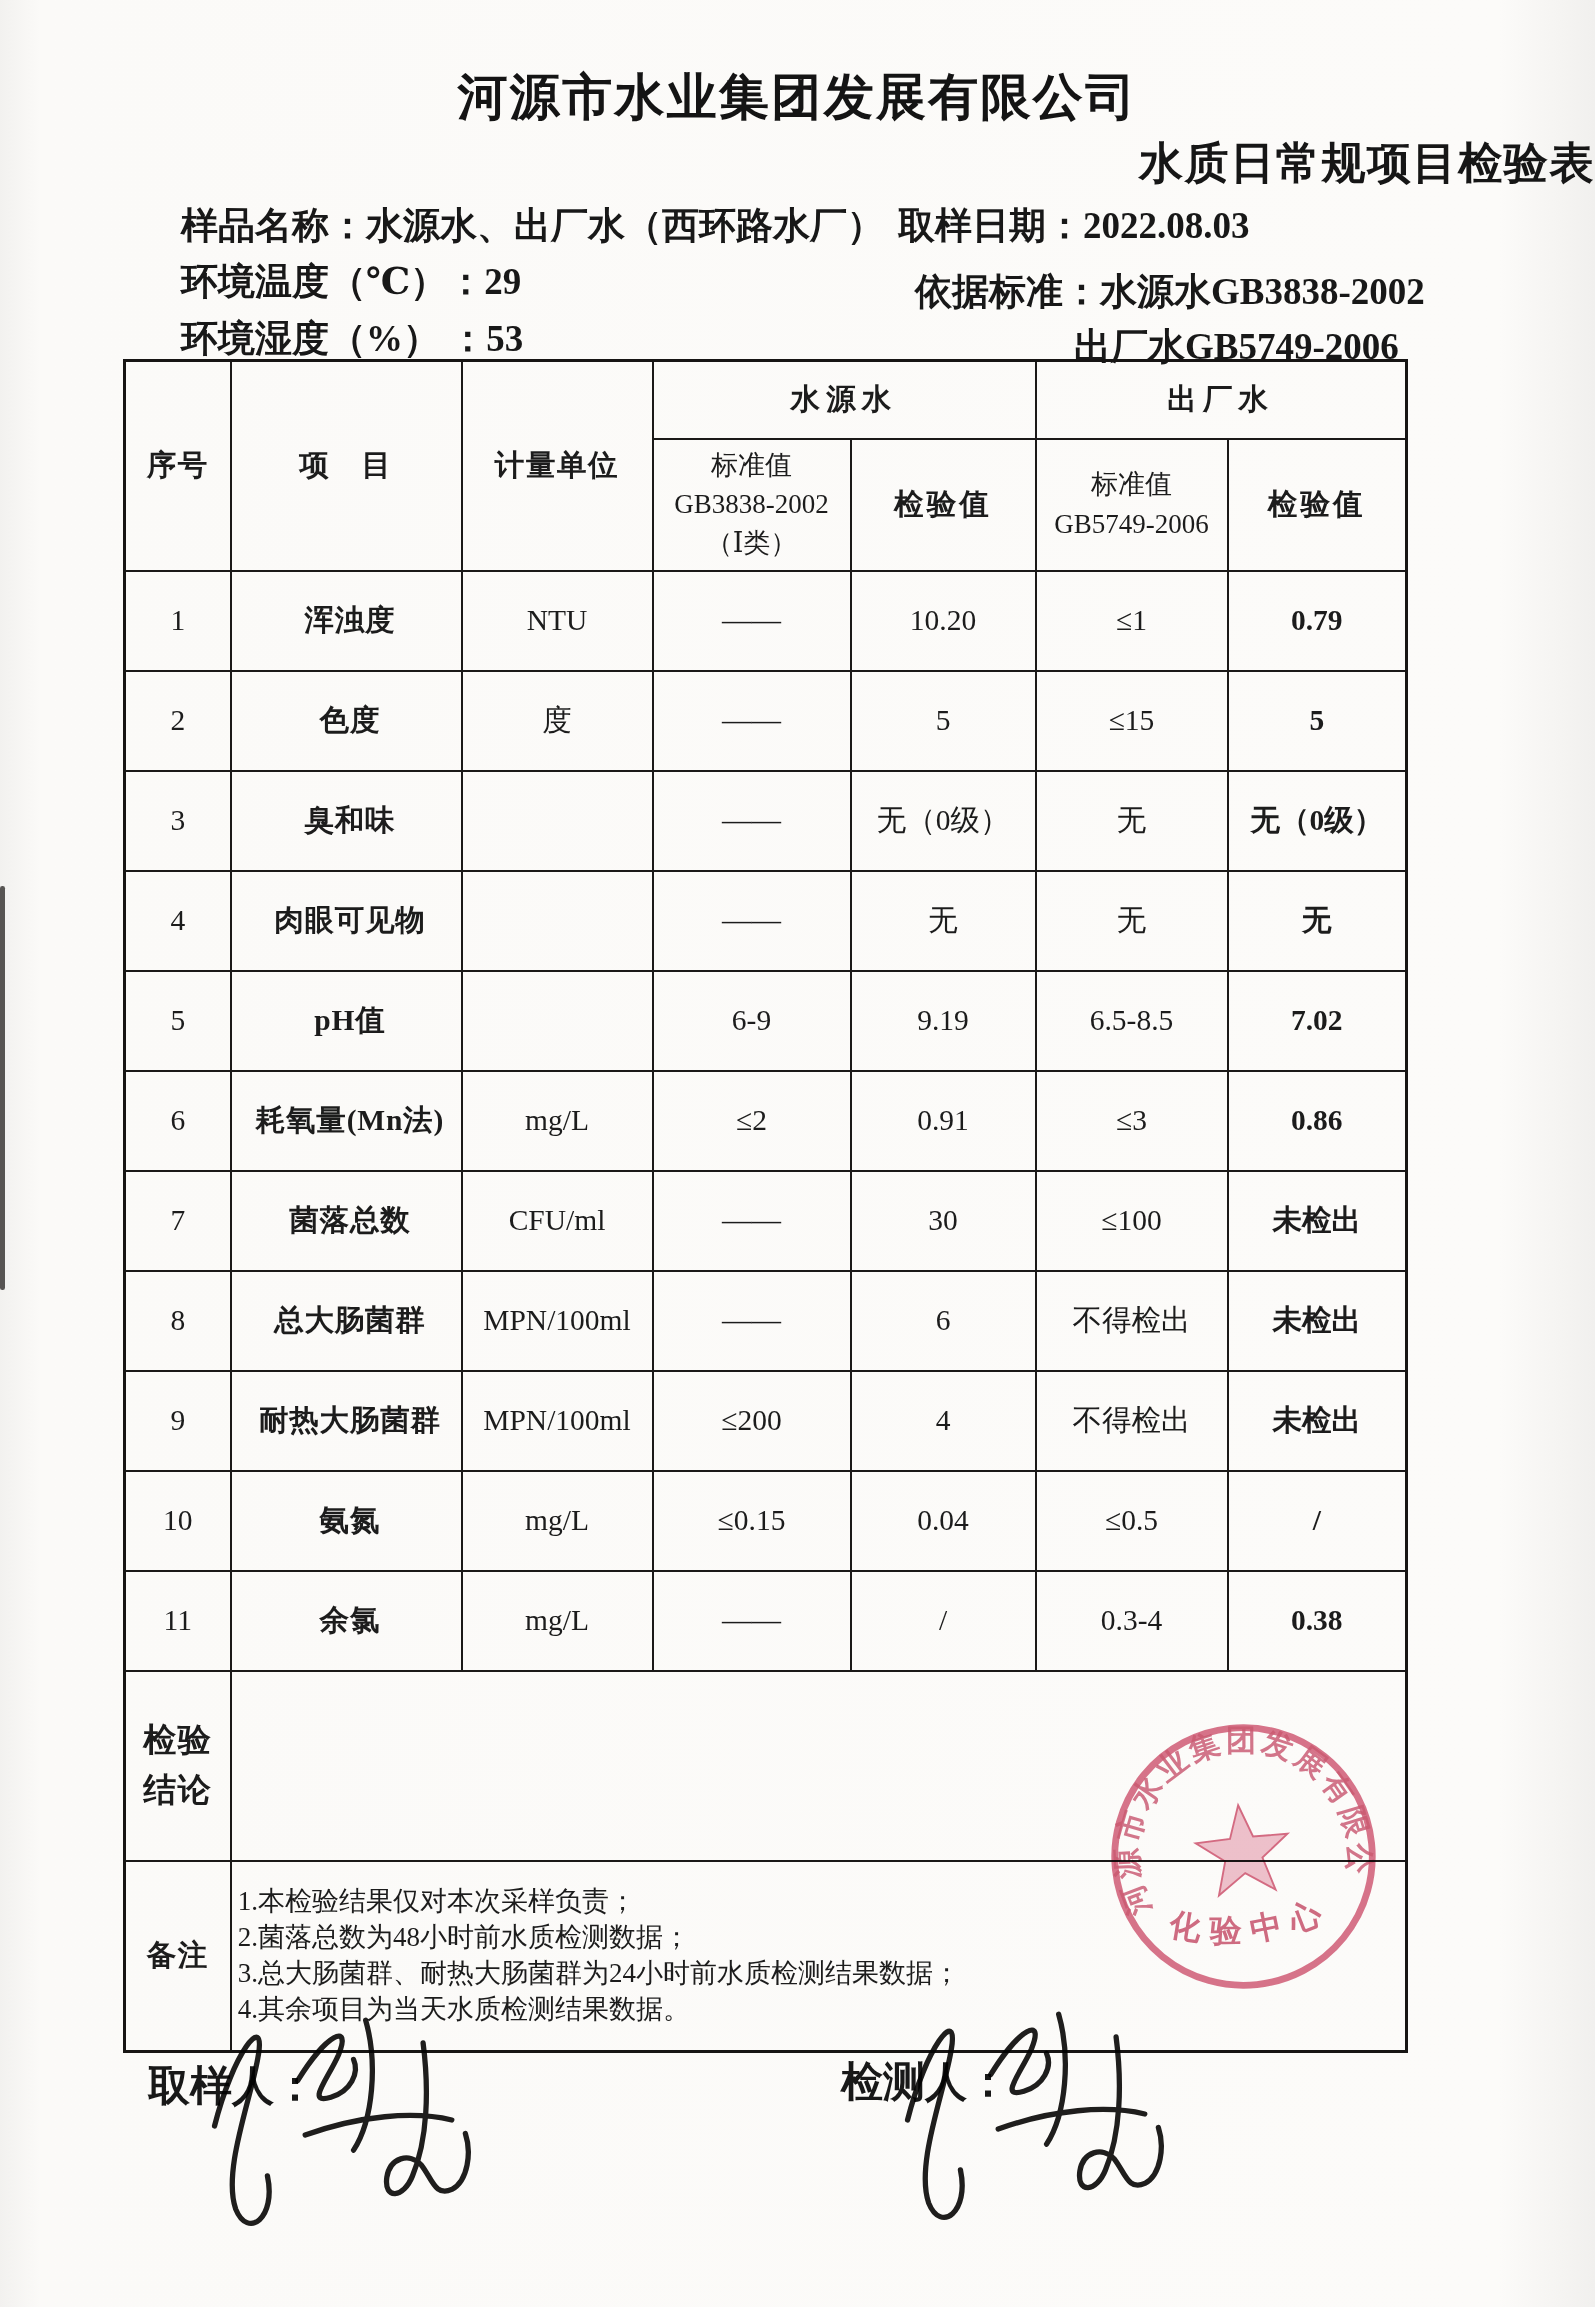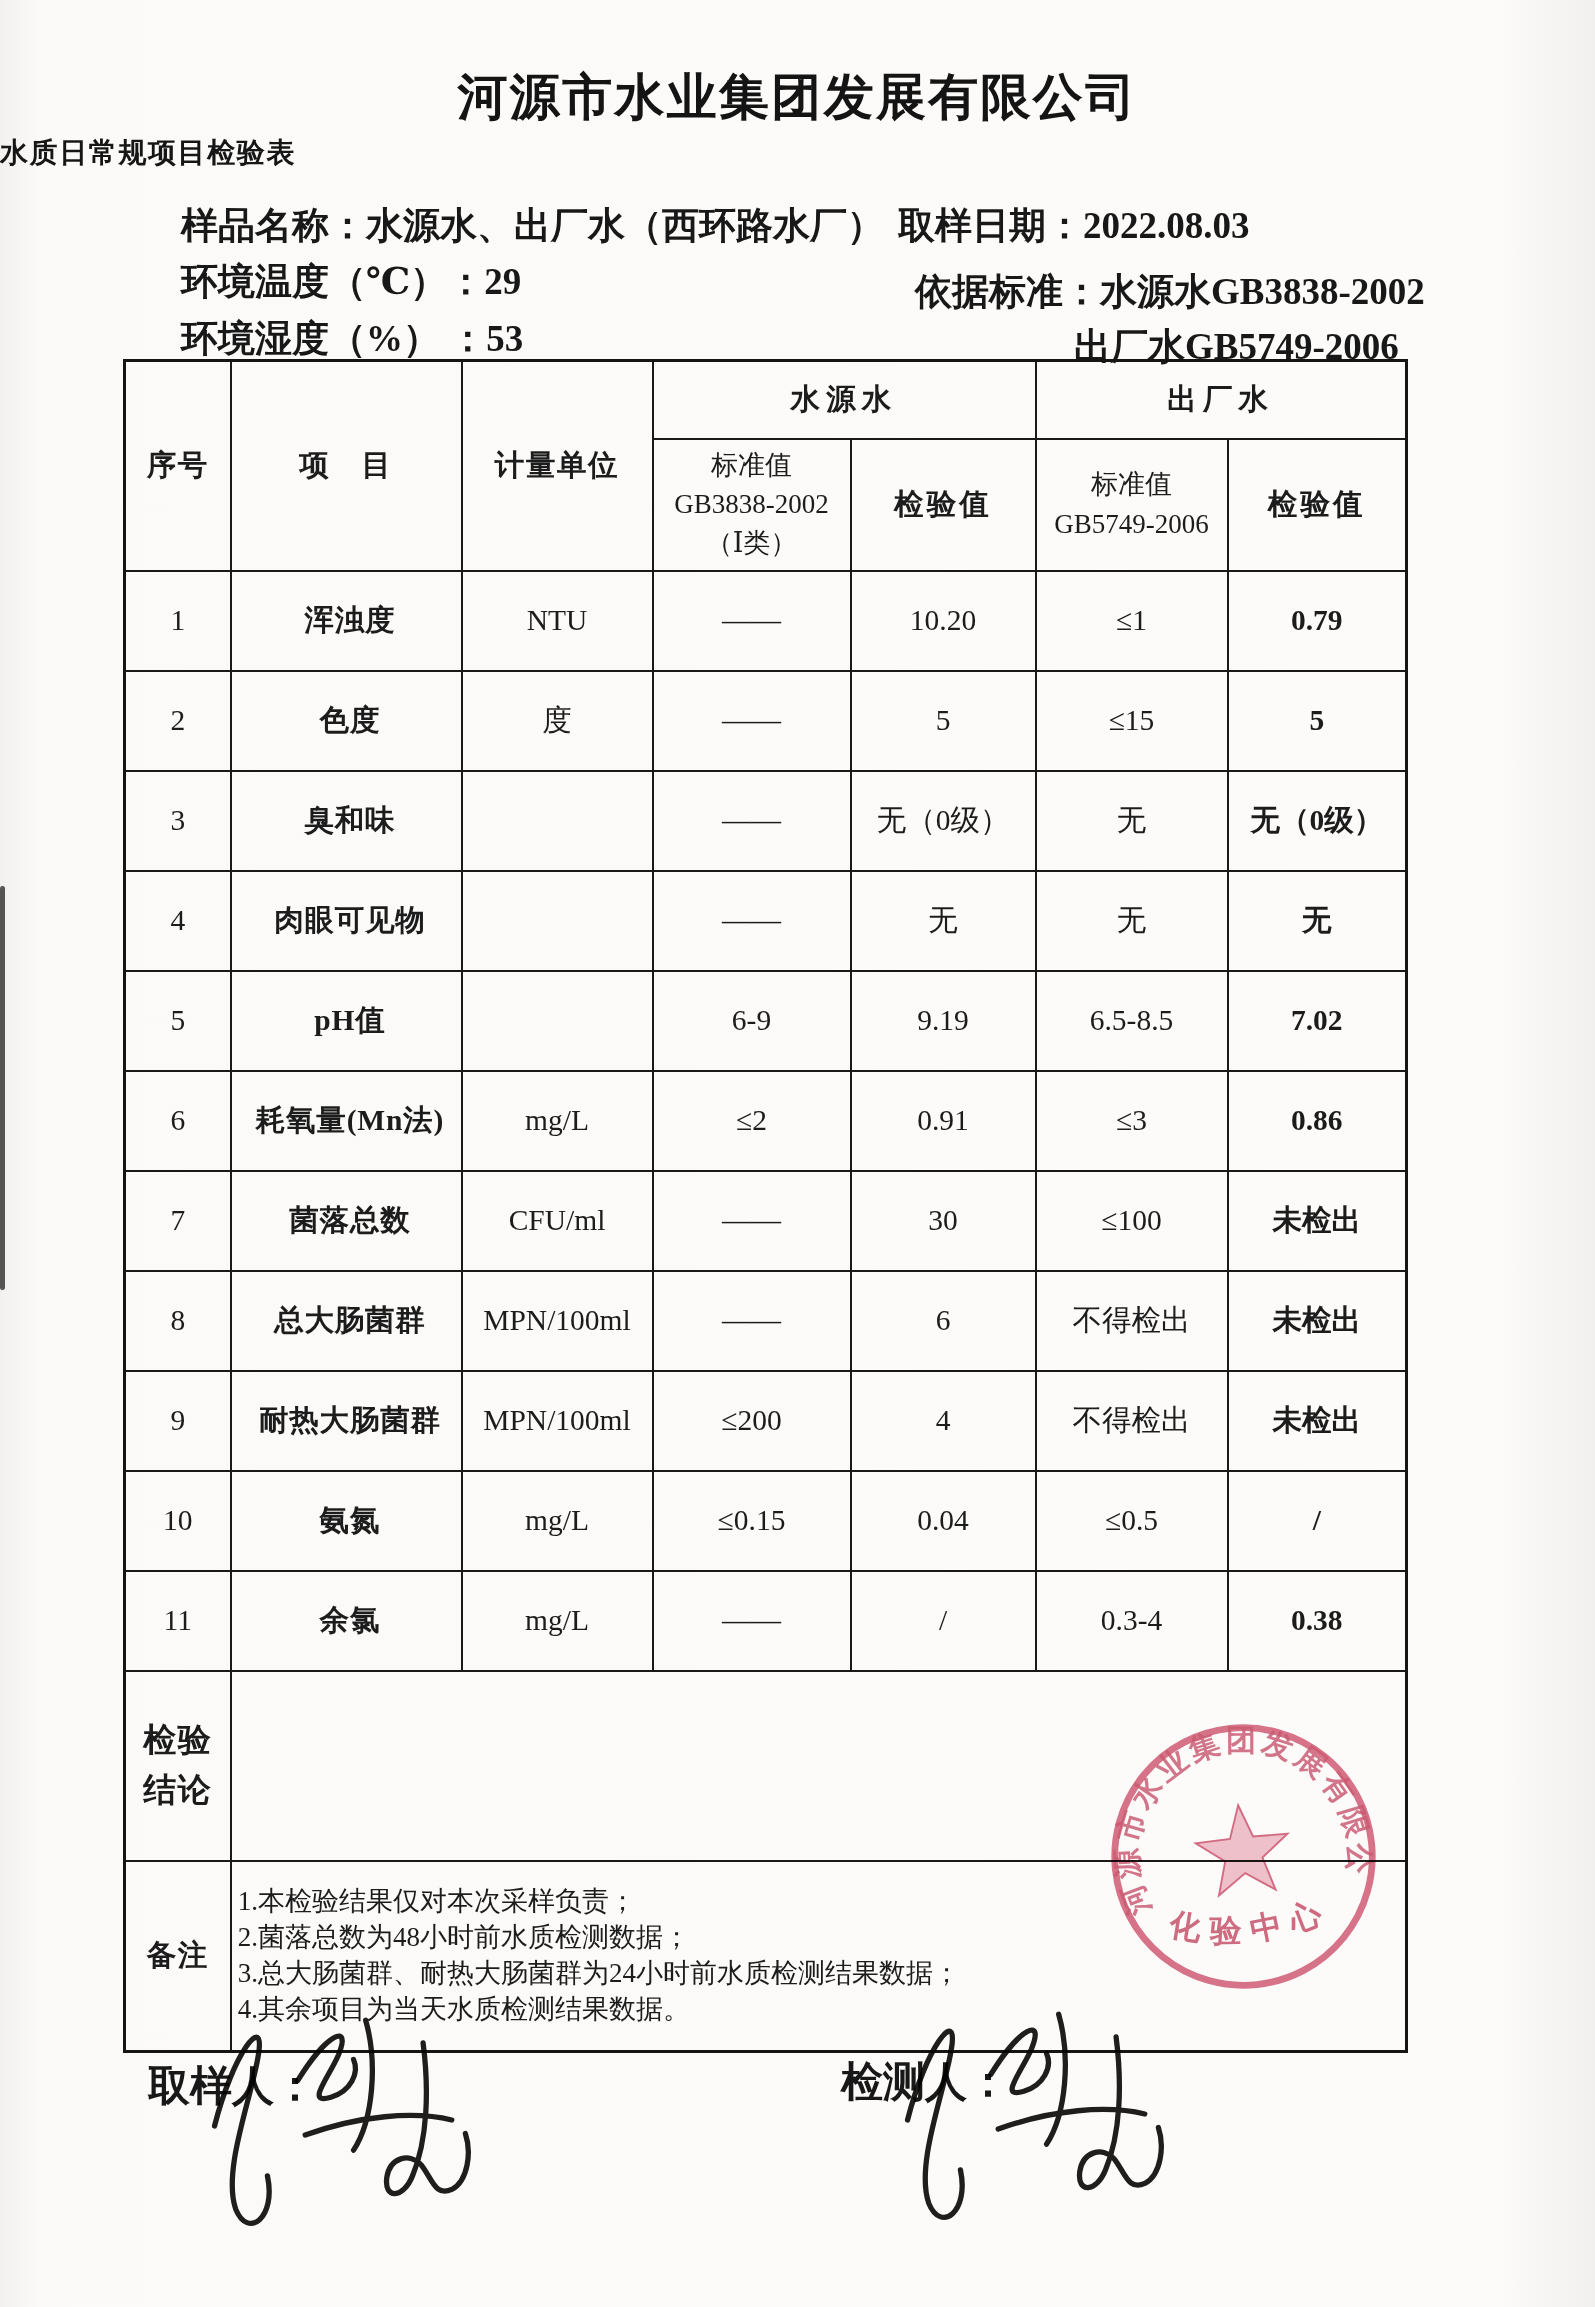--- a/index.html
+++ b/index.html
@@ -18,21 +18,21 @@
     position:absolute;left:0;top:886px;width:5.4px;height:404px;
     background:#2f2d2c;opacity:.8;border-radius:2.3px;
   }
   .doc-title{
     position:absolute;top:64px;left:0;width:1595px;margin:0;
     text-align:center;font-size:50px;font-weight:700;letter-spacing:2.3px;
     color:#141414;
   }
   .doc-subtitle{
     position:absolute;top:134px;left:0;width:1595px;margin:0;
-    text-align:left;font-size:28px;font-weight:700;letter-spacing:1.6px;
+    text-align:right;font-size:44px;font-weight:700;letter-spacing:1.6px;
     color:#161616;
   }
   .info{position:absolute;font-size:37px;font-weight:600;color:#181818;white-space:nowrap;}
   .info-line1{left:181px;top:201px;}
   .info-line1 .gap{display:inline-block;width:14px;}
   .env-temp{left:181px;top:257px;}
   .std-ref1{left:915px;top:267px;}
   .env-hum{left:181px;top:314px;}
   .std-ref2{left:1074px;top:322px;}
 

